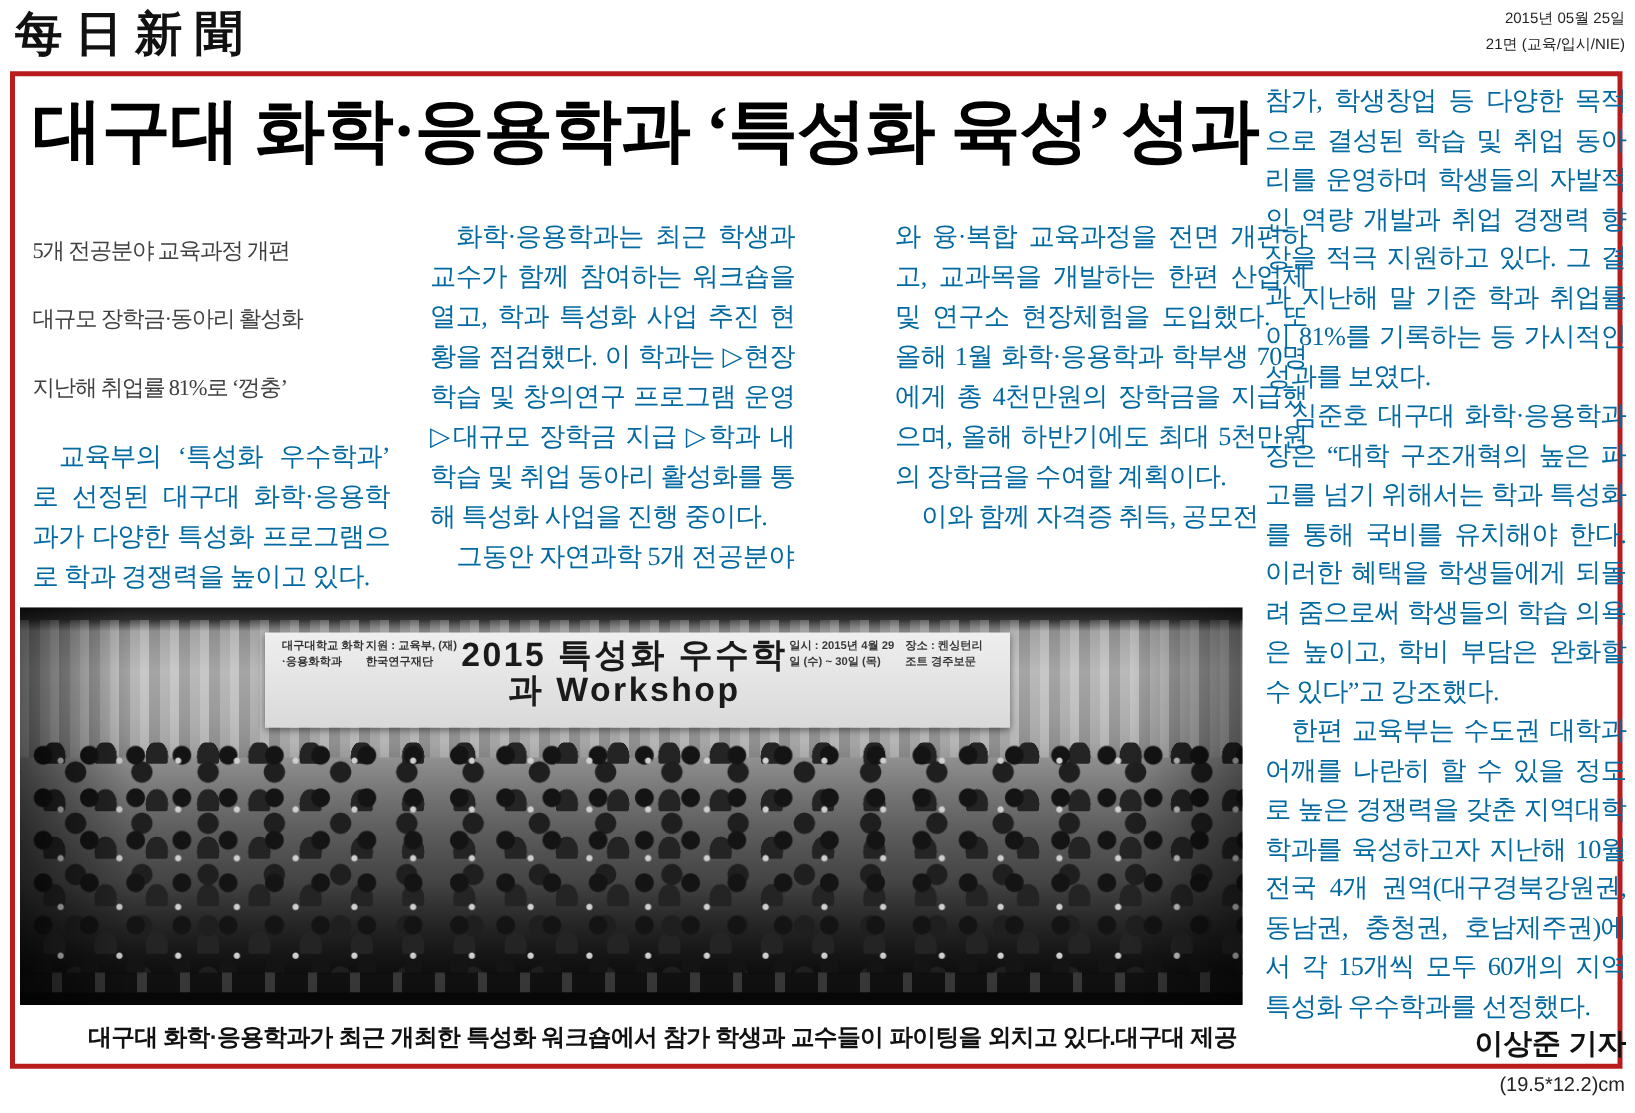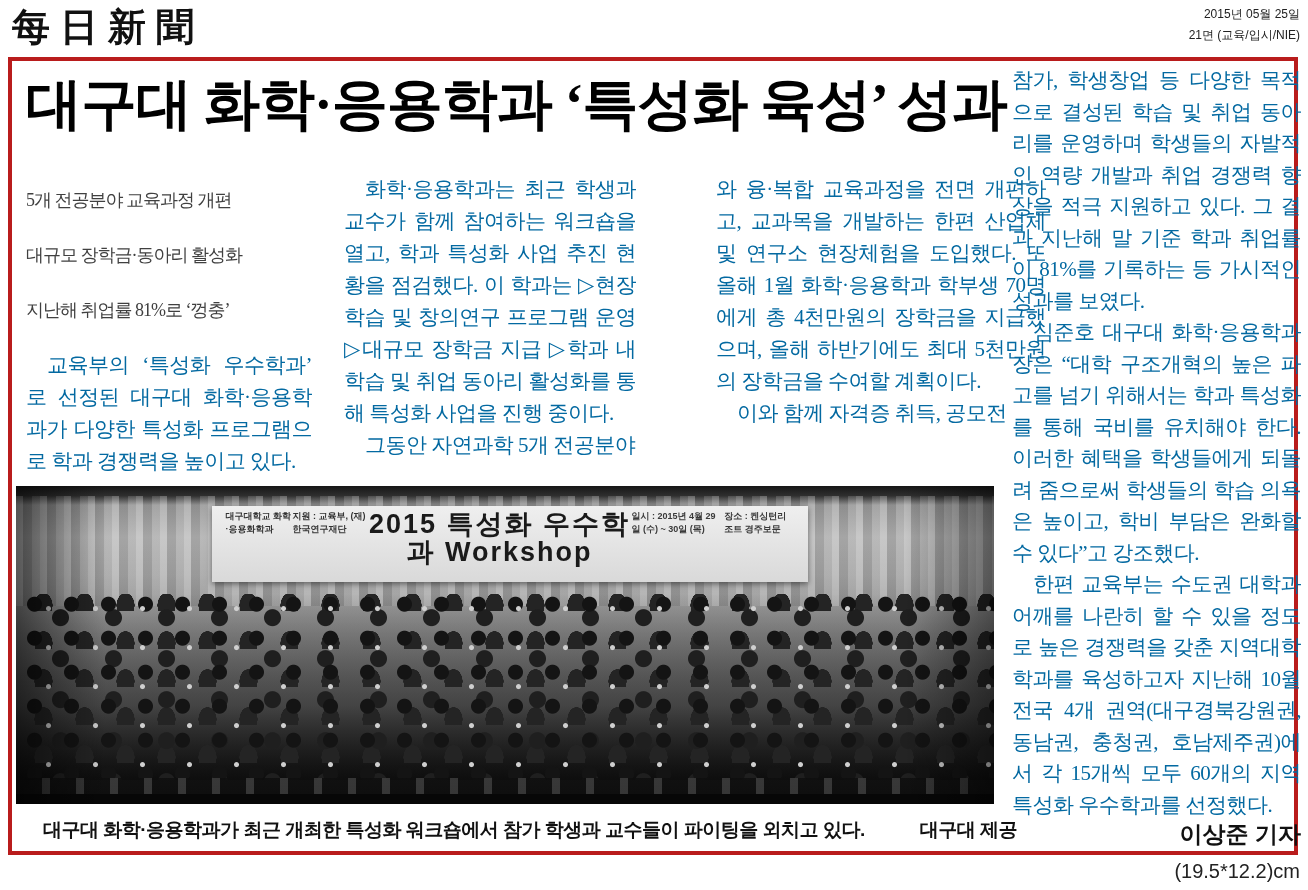--- a/index.html
+++ b/index.html
@@ -61,25 +61,25 @@
        radial-gradient(circle 8px at 50% 30%, #141414 0 7px, rgba(0,0,0,0) 8px),
        radial-gradient(circle 9px at 50% 26%, #1f1f1f 0 8px, rgba(0,0,0,0) 9px),
        radial-gradient(ellipse 15px 20px at 50% 85%, #242424 0 60%, rgba(0,0,0,0) 61%),
        linear-gradient(180deg, rgba(110,110,110,0) 0%, rgba(50,50,50,.5) 60%, rgba(12,12,12,.92) 100%);
      background-size:47px 39px,37px 34px,53px 41px,41px 38px,100% 100%;
      background-position:9px 6px,0 0,18px 13px,7px 17px,0 0;}
   .chairs{position:absolute;left:0;bottom:10px;width:100%;height:16px;opacity:.85;
      background:repeating-linear-gradient(90deg,#0e0e0e 0 26px,#3c3c3c 26px 34px);}
   .floor{position:absolute;left:0;bottom:0;width:100%;height:10px;background:#070707;}
 
-  .caption{position:absolute;left:6px;top:756px;width:974px;display:flex;justify-content:space-between;
+  .caption{position:absolute;left:6px;top:756px;width:974px;display:flex;justify-content:center;
            font-size:19px;font-weight:bold;color:#111;letter-spacing:-0.5px;
            font-family:"Liberation Sans","DejaVu Sans",sans-serif;padding-left:25px;}
 
-  .sizenote{position:absolute;right:8px;top:860px;font-size:20px;color:#222;
+  .sizenote{position:absolute;right:8px;top:860px;font-size:16px;color:#222;
             font-family:"Liberation Sans","DejaVu Sans",sans-serif;}
 </style>
 </head>
 <body>
 
 <div id="page">
 
   <div class="logo">每日新聞</div>
   <div class="dateblock">
     <div>2015년 05월 25일</div>

